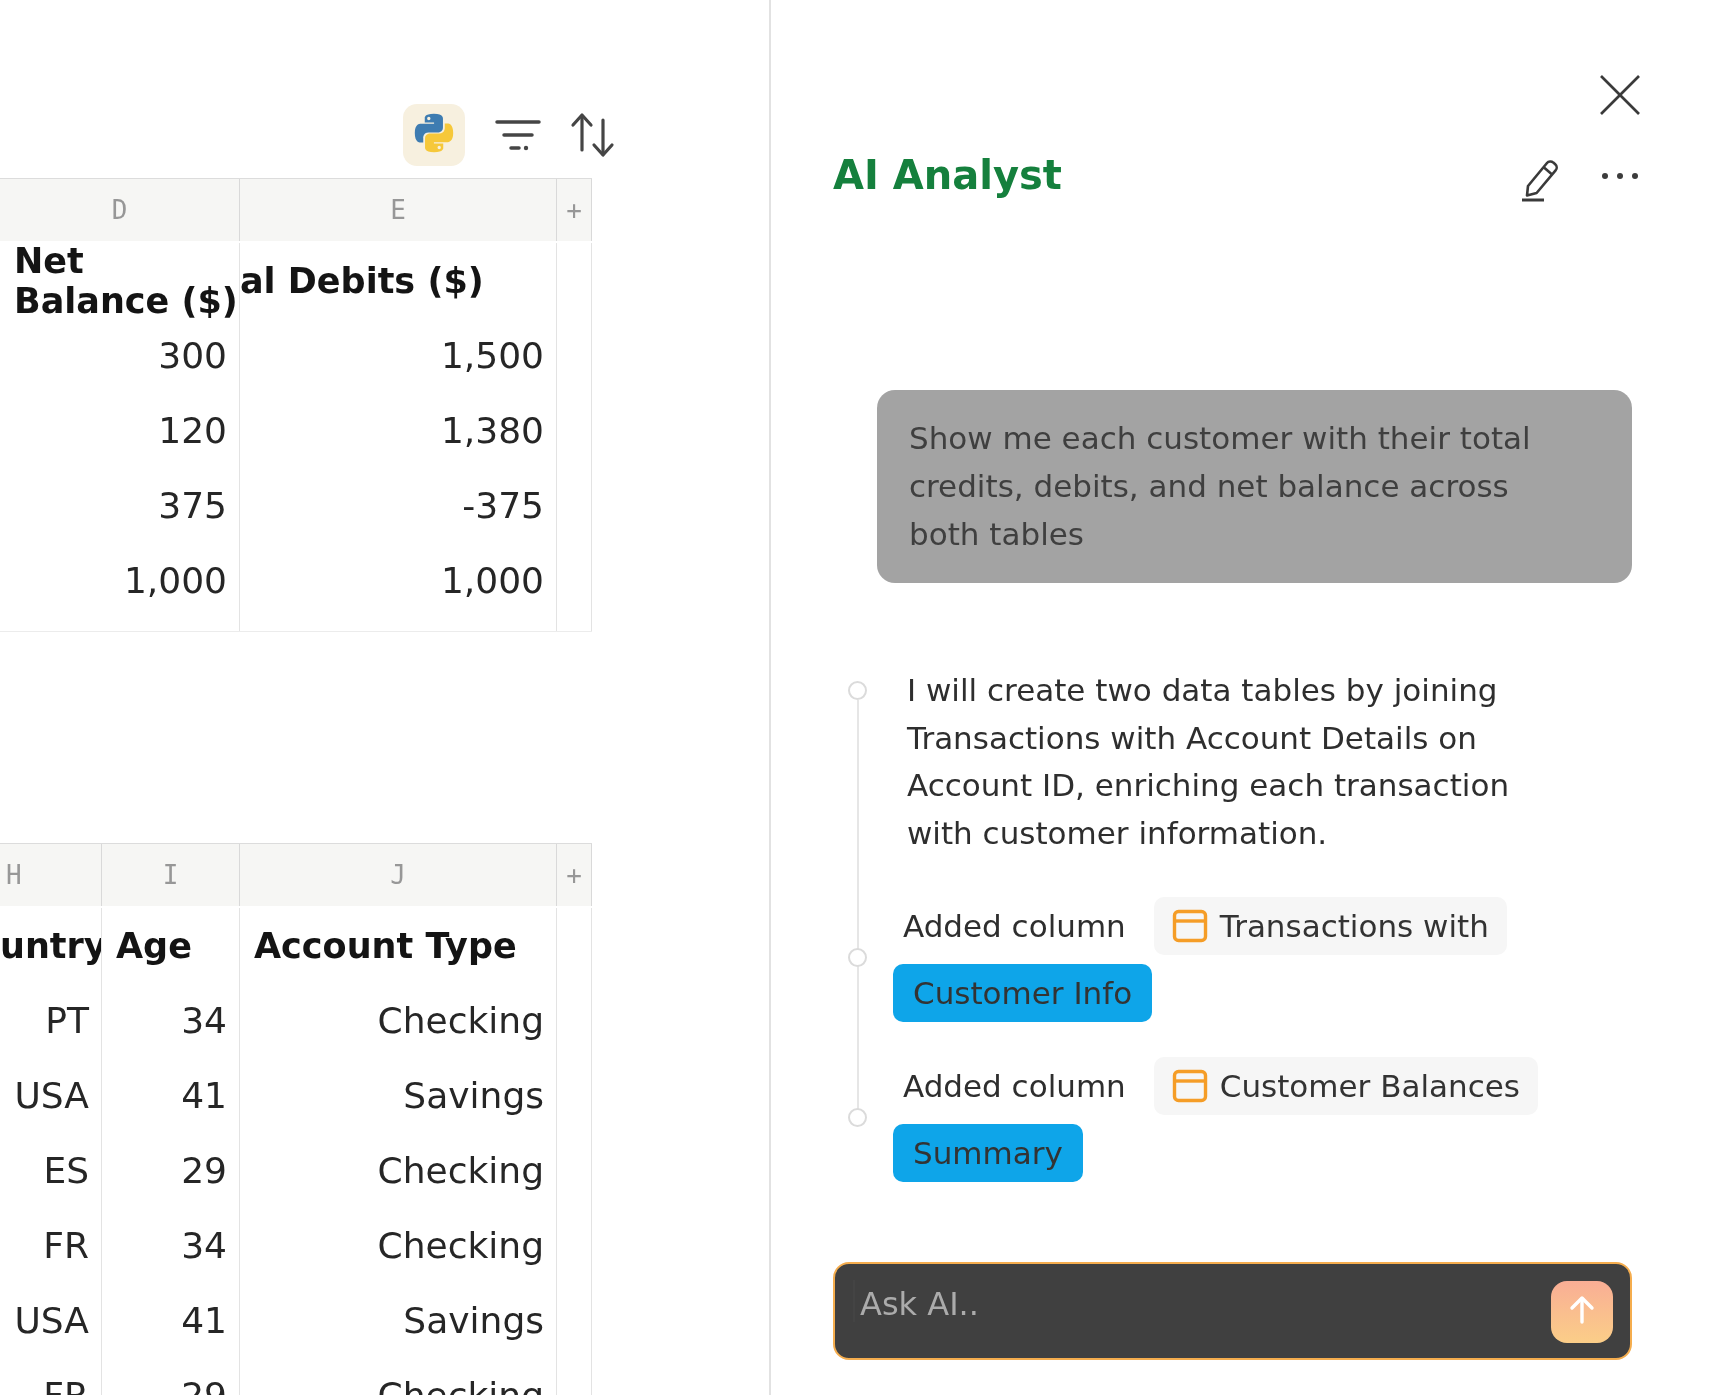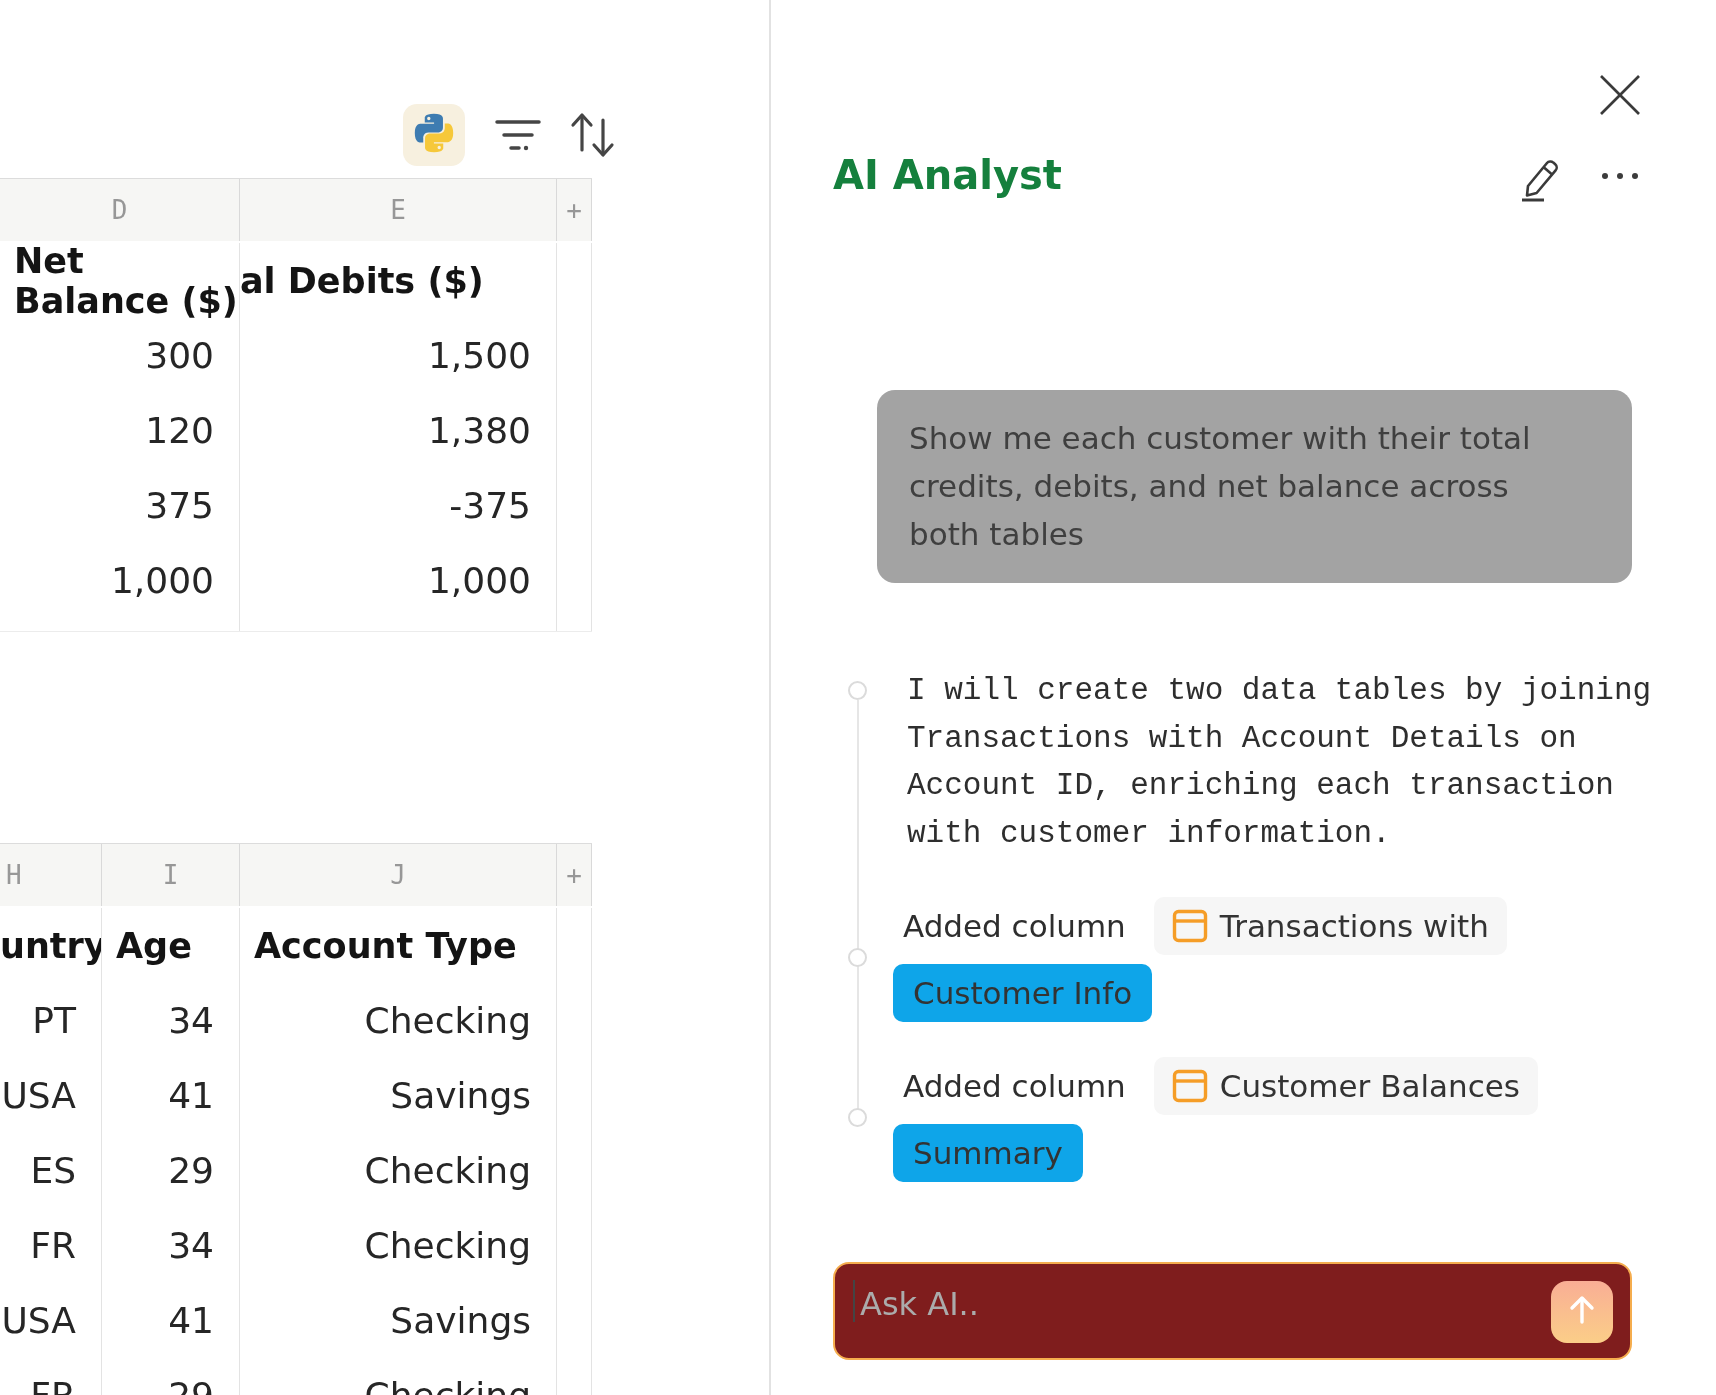--- a/index.html
+++ b/index.html
@@ -19,59 +19,59 @@
   .t2 .s-row{grid-template-columns:102px 138px 317px 35px;width:592px;}
   .cell{display:flex;align-items:center;border-right:1.5px solid #E3E3E3;overflow:hidden;
         font-size:36px;color:#262626;background:#fff;}
   .letters .cell{background:#F6F6F4;border-right:1.5px solid #D9D9D9;justify-content:center;
         font-family:"DejaVu Sans Mono","Liberation Mono",monospace;font-size:26px;color:#979797;}
   .letters{border-top:1.5px solid #DCDCDC;border-bottom:1.5px solid #DCDCDC;}
   .letters .cell{height:62px;}
   .hdr .cell{font-weight:bold;font-size:35px;color:#141414;}
   .hdr{border-bottom:3px solid #3E3E3E;}
   .data-row{border-bottom:1.5px solid #ECECEC;}
-  .num{justify-content:flex-end;padding-right:25px;}
+  .num{justify-content:flex-end;padding-right:12px;}
   .txt-left{justify-content:flex-start;padding-left:14px;}
   .cut-left{justify-content:flex-start;padding-left:0;}
   .h-letter{justify-content:flex-start !important;padding-left:6px;}
   .empty-row{border-bottom:1.5px solid #ECECEC;}
 
   
   #divider{position:absolute;left:769px;top:0;width:1.5px;height:1395px;background:#E2E2E2;}
   #close-btn{position:absolute;left:1596px;top:71px;width:48px;height:48px;cursor:pointer;}
   #panel-title{position:absolute;left:833px;top:152px;font-size:40px;font-weight:bold;color:#15803d;}
   #edit-btn{position:absolute;left:1514px;top:150px;width:48px;height:52px;cursor:pointer;}
   #more-btn{position:absolute;left:1594px;top:158px;width:52px;height:36px;display:flex;
             align-items:center;justify-content:center;gap:9px;cursor:pointer;}
   #more-btn i{width:6px;height:6px;border-radius:50%;background:#3c3c3c;}
 
   #user-bubble{position:absolute;left:877px;top:390px;width:755px;height:193px;background:#a3a3a3;
                border-radius:18px;box-sizing:border-box;padding:24px 32px;}
   #user-bubble .line{font-size:31px;line-height:48px;color:#3f3f3f;white-space:nowrap;}
 
-  #ai-text{position:absolute;left:907px;top:667px;width:740px;font-family:Liberation Mono, monospace;}
+  #ai-text{position:absolute;left:907px;top:667px;width:740px;}
   #ai-text .line{font-size:31px;line-height:47.5px;color:#2e2e2e;white-space:nowrap;}
 
   #timeline-line{position:absolute;left:856.5px;top:700px;width:2px;height:418px;background:#E6E6E6;}
   .timeline-dot{position:absolute;left:848px;width:15px;height:15px;border:2.5px solid #DBDBDB;
                 border-radius:50%;background:#fff;}
   #dot-1{top:681px;} #dot-2{top:948px;} #dot-3{top:1108px;}
 
   .action-rowA{position:absolute;left:903px;display:flex;align-items:center;white-space:nowrap;}
   .action-label{font-size:31px;color:#2e2e2e;margin-right:28px;}
   .chip{display:flex;align-items:center;background:#F6F6F6;border-radius:10px;height:58px;
         padding:0 18px;font-size:31px;color:#333;cursor:pointer;}
   .chip svg{margin-right:12px;flex:none;}
   .chipB{position:absolute;left:893px;display:flex;align-items:center;background:#0ea5e9;
          border-radius:10px;height:58px;padding:0 20px;font-size:31px;color:#333;cursor:pointer;}
   #action1-A{top:897px;} #action1-B{top:964px;}
   #action2-A{top:1057px;} #action2-B{top:1124px;}
 
   #ask-input{position:absolute;left:833px;top:1262px;width:799px;height:98px;box-sizing:border-box;
-             border:2.5px solid #F5AD4E;border-radius:16px;background:#7f1d1d;}
+             border:2.5px solid #F5AD4E;border-radius:16px;background:#404040;}
   #caret{position:absolute;left:18px;top:16px;width:2px;height:42px;background:#444;}
   #ask-placeholder{position:absolute;left:25px;top:21px;font-size:32px;color:#ABABAB;}
   #send-btn{position:absolute;right:17px;top:17px;width:62px;height:62px;border-radius:16px;
             background:linear-gradient(180deg,#F9AE95 0%,#FBCE88 100%);display:flex;
             align-items:center;justify-content:center;cursor:pointer;}
 </style>
 </head>
 <body>
 
 <div id="page">

